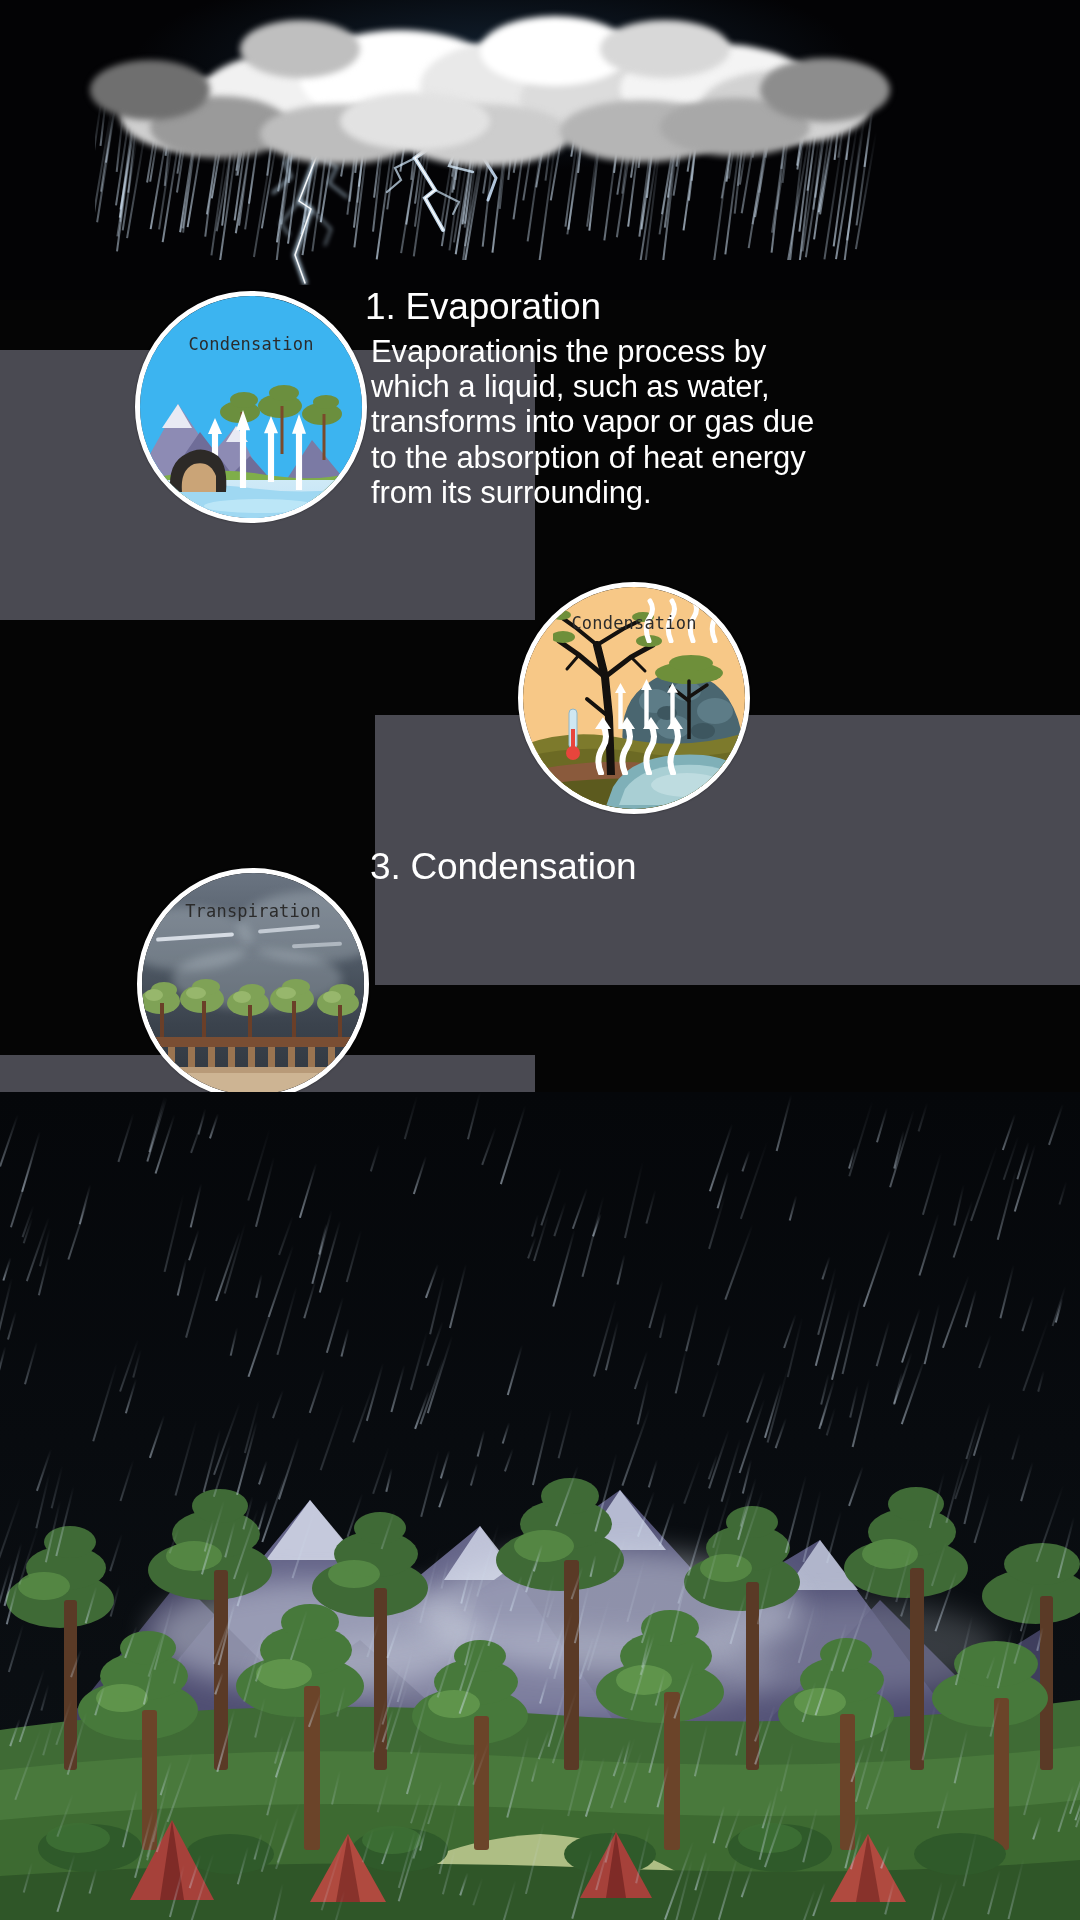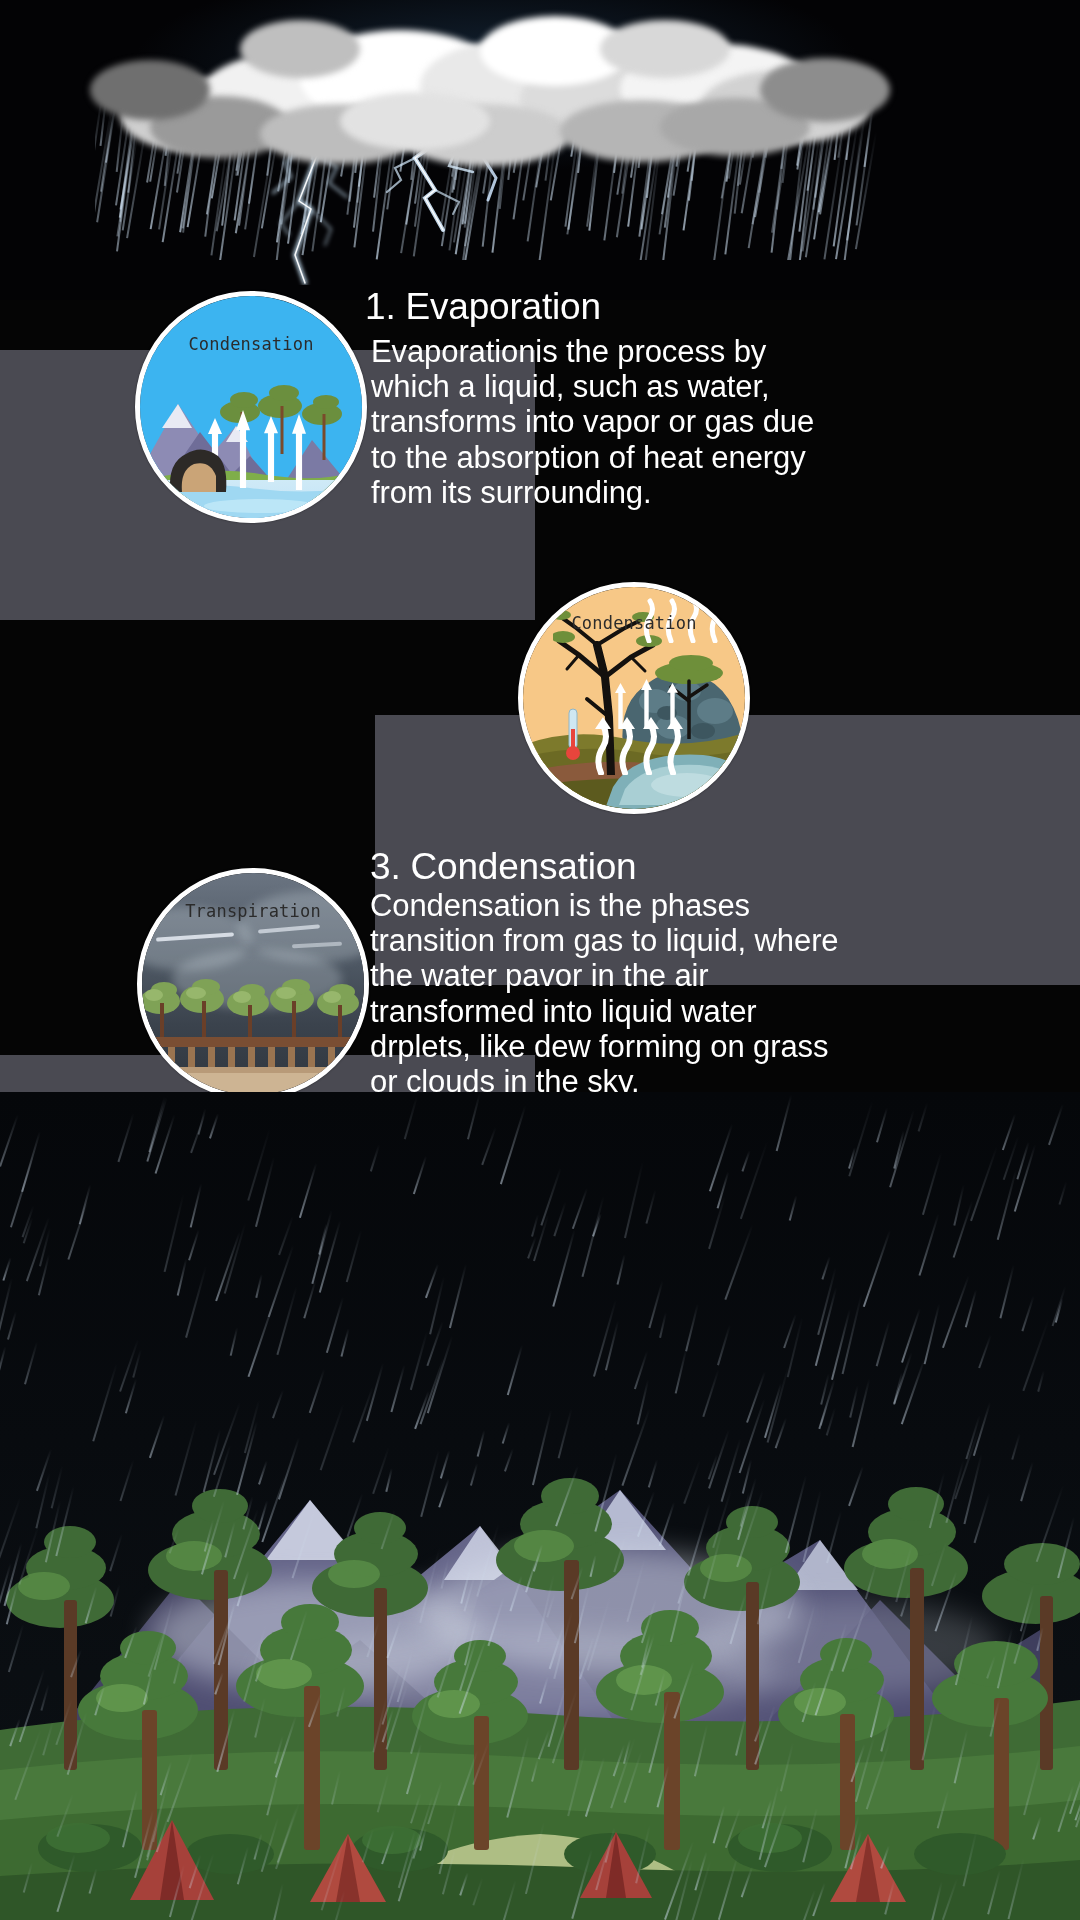--- a/index.html
+++ b/index.html
@@ -493,21 +493,20 @@
         <path d="M8 46 Q2 32 9 22 Q14 14 9 6"></path>
         <path d="M30 46 Q24 32 31 22 Q36 14 31 6"></path>
         <path d="M52 46 Q46 32 53 22 Q58 14 53 6"></path>
         <path d="M74 46 Q68 32 75 22 Q80 14 75 6"></path>
       </g>
     </svg>
     <div class="circ-label">Condensation</div>
   </div>
 
   <div class="h-num s3-h">3. Condensation</div>
-  <div class="body-txt s3-b">Condensation is the phases transition from gas to liquid, where the water pavor in the air transformed into liquid water drplets, like dew forming on grass or clouds in the sky.</div>
 
   <div class="circle c3">
     <div class="cd-sky"></div>
     <div class="cd-cloudpuff" style="left:-20px;top:34px;width:130px;height:64px;"></div>
     <div class="cd-cloudpuff" style="left:96px;top:18px;width:150px;height:72px;"></div>
     <div class="cd-cloudpuff" style="left:30px;top:76px;width:170px;height:60px;"></div>
     <div class="cd-streak" style="left:14px;top:62px;width:78px;transform:rotate(-4deg);"></div>
     <div class="cd-streak" style="left:116px;top:54px;width:62px;transform:rotate(-5deg);opacity:.8;"></div>
     <div class="cd-streak" style="left:150px;top:70px;width:50px;transform:rotate(-3deg);opacity:.6;"></div>
 

